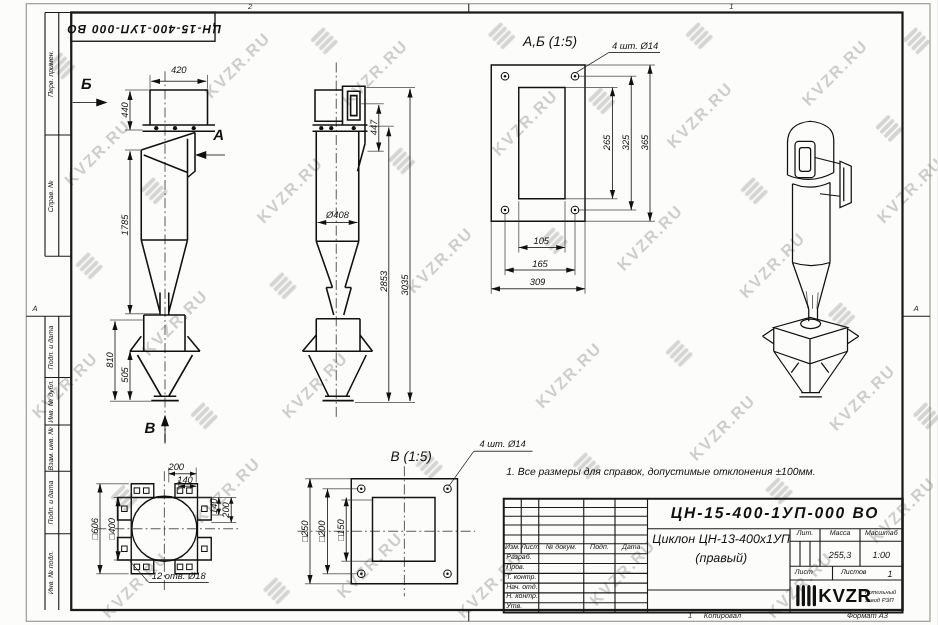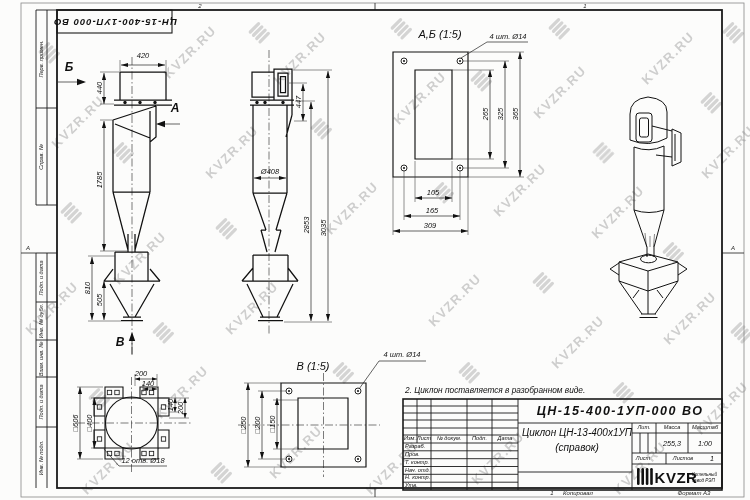--- a/index.html
+++ b/index.html
@@ -312,39 +312,39 @@
 
     <span class="ctr dtitle" style="left:440px;top:34px">А,Б (1:5)</span>
     <span class="ctr dim" style="left:508px;top:36.5px">4 шт. Ø14</span>
     <span class="ctr rot dim" style="left:485.5px;top:114px">265</span>
     <span class="ctr rot dim" style="left:500.5px;top:114px">325</span>
     <span class="ctr rot dim" style="left:515.5px;top:114px">365</span>
     <span class="ctr dim" style="left:433px;top:192.5px">105</span>
     <span class="ctr dim" style="left:432px;top:210.5px">165</span>
     <span class="ctr dim" style="left:430px;top:225.5px">309</span>
 
-    <span class="ctr dtitle" style="left:313px;top:366px">В (1:5)</span>
+    <span class="ctr dtitle" style="left:329px;top:366px">В (1:5)</span>
     <span class="ctr dim" style="left:402px;top:355px">4 шт. Ø14</span>
     <span class="ctr rot dim" style="left:243.5px;top:425px">□250</span>
     <span class="ctr rot dim" style="left:257.5px;top:425px">□200</span>
     <span class="ctr rot dim" style="left:272.5px;top:423.5px">□150</span>
 
     <span class="ctr dim" style="left:141px;top:373.5px">200</span>
     <span class="ctr dim" style="left:148px;top:383.5px">140</span>
     <span class="ctr rot dim" style="left:170.5px;top:405px">140</span>
     <span class="ctr rot dim" style="left:180.5px;top:408px">200</span>
     <span class="ctr rot dim" style="left:75.5px;top:423px">□606</span>
     <span class="ctr rot dim" style="left:90px;top:423px">□400</span>
     <span class="ctr dim" style="left:143px;top:460.5px">12 отв. Ø18</span>
 
-    <span class="lft note" style="left:405px;top:383.5px">2. Циклон поставляется в разобранном виде.</span>
+    <span class="lft note" style="left:405px;top:371px">1. Все размеры для справок, допустимые отклонения ±100мм.</span>
 
     <span class="ctr docnum" style="left:620px;top:411px">ЦН-15-400-1УП-000 ВО</span>
     <span class="ctr pname" style="left:577px;top:431.5px">Циклон ЦН-13-400х1УП</span>
-    <span class="ctr pname" style="left:577px;top:446.5px">(справок)</span>
+    <span class="ctr pname" style="left:577px;top:446.5px">(правый)</span>
 
     <span class="ctr tiny" style="left:410px;top:439px">Изм.</span>
     <span class="ctr tiny" style="left:424px;top:439px">Лист</span>
     <span class="ctr tiny" style="left:449px;top:439px">№ докум.</span>
     <span class="ctr tiny" style="left:479.5px;top:439px">Подп.</span>
     <span class="ctr tiny" style="left:505px;top:439px">Дата</span>
 
     <span class="lft tiny" style="left:405px;top:444px">Разраб.</span>
     <span class="lft tiny" style="left:405px;top:451.8px">Пров.</span>
     <span class="lft tiny" style="left:405px;top:459.7px">Т. контр.</span>

